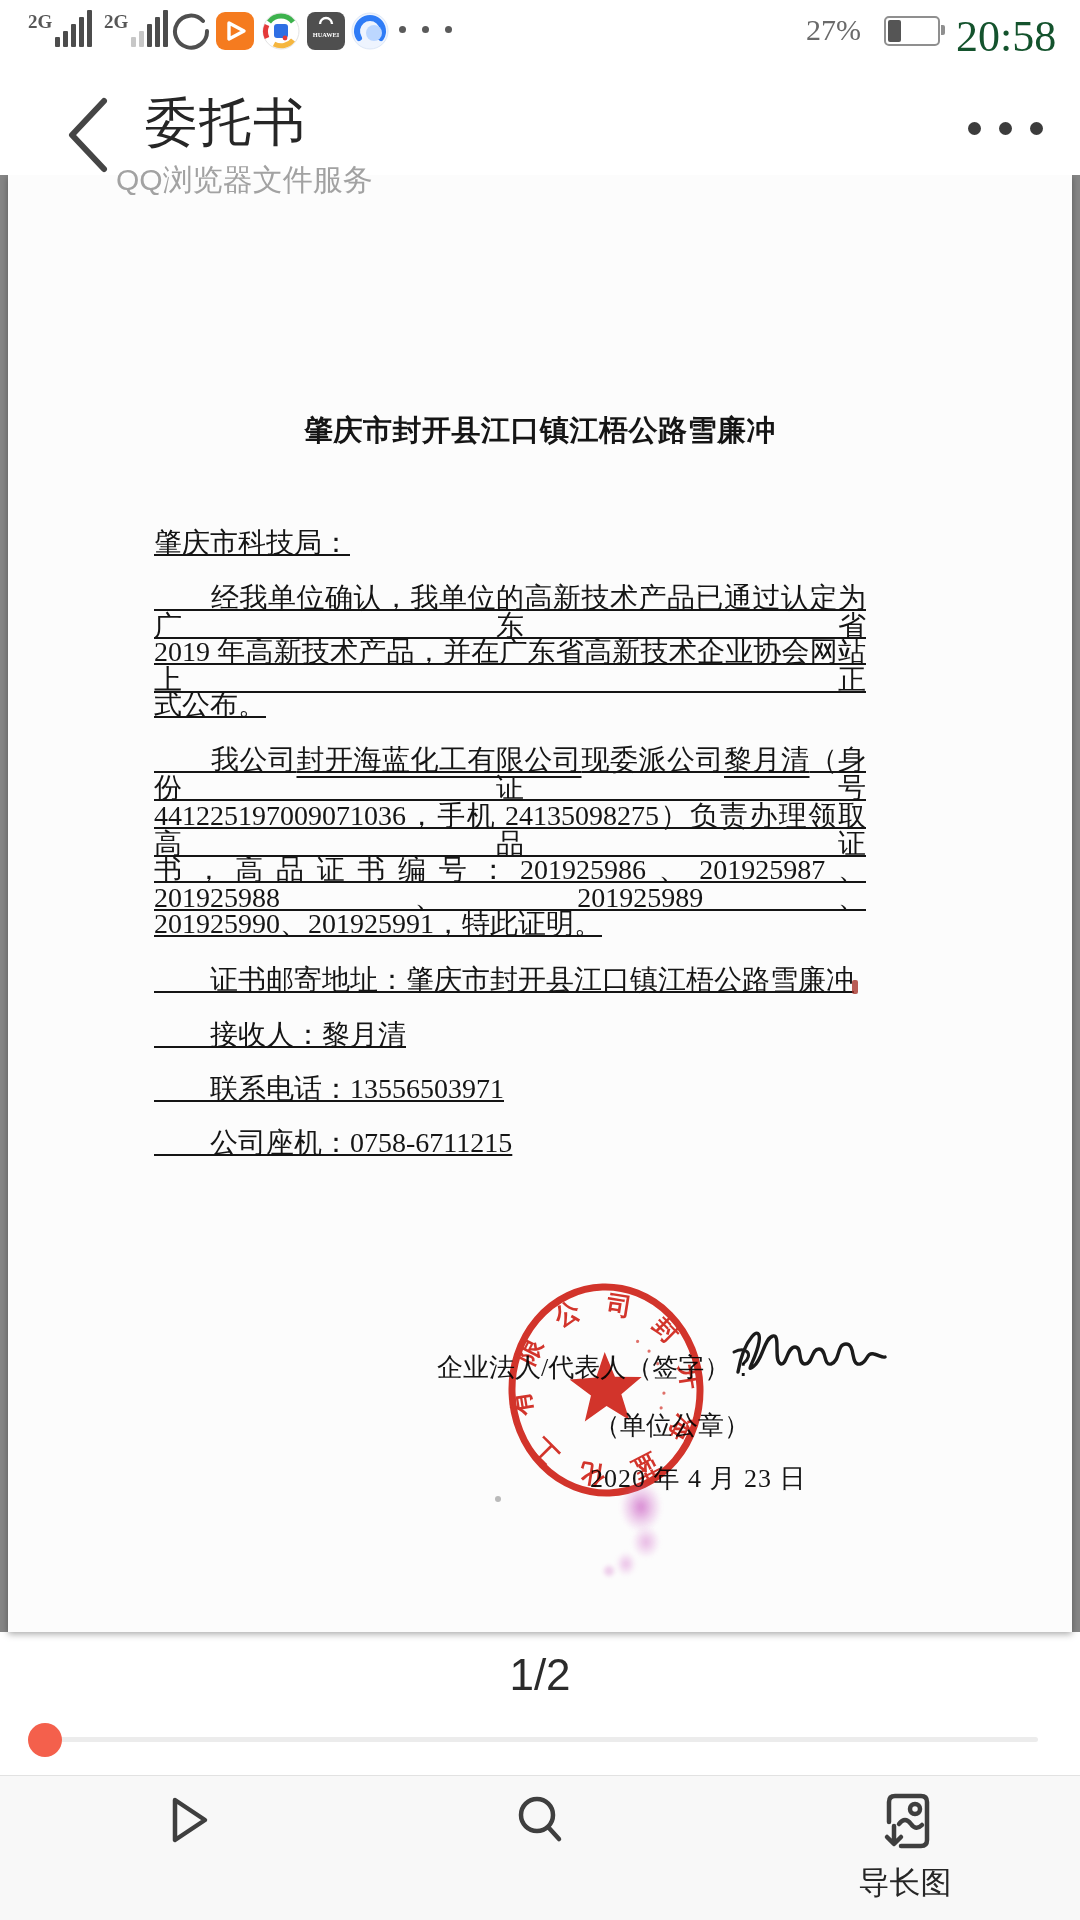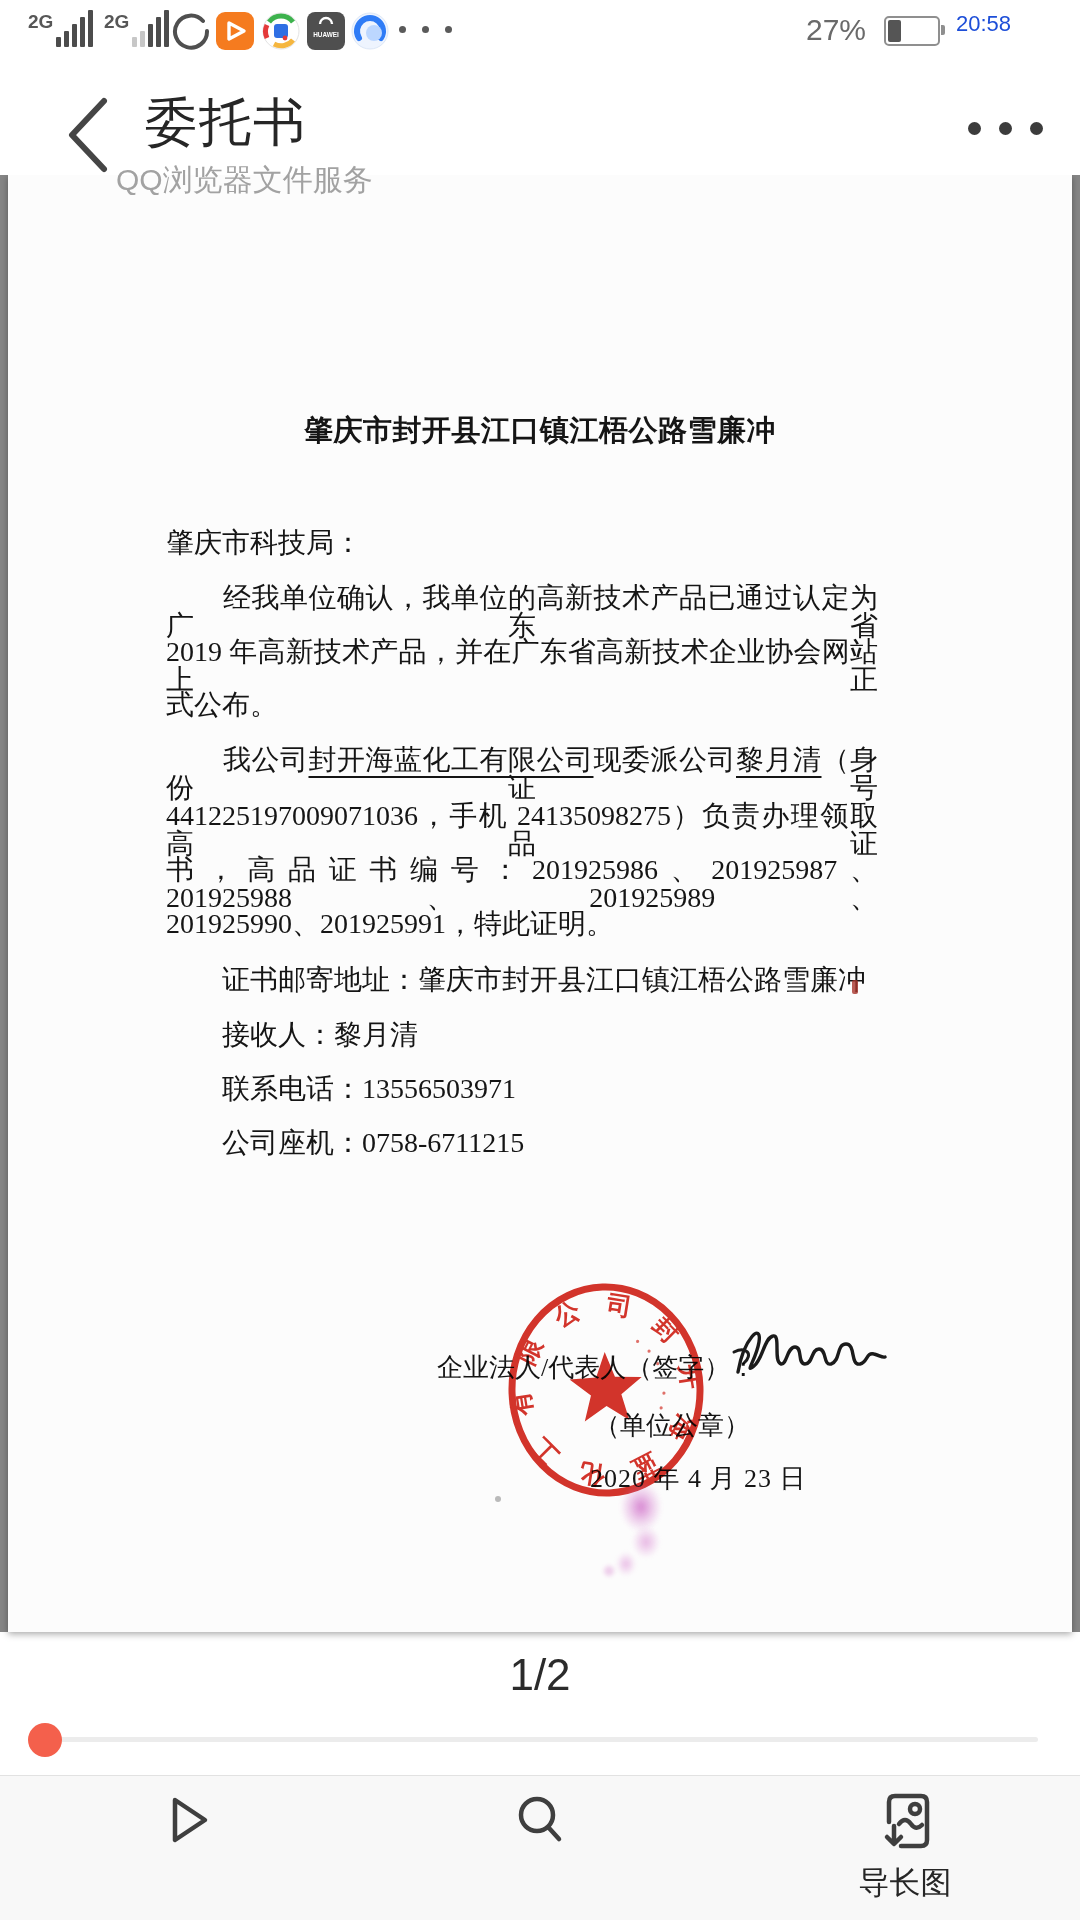--- a/index.html
+++ b/index.html
@@ -1,44 +1,44 @@
 <!DOCTYPE html>
 <html><head>
 <meta charset="utf-8">
 <style>
   html,body{margin:0;padding:0;}
   body{width:1080px;height:1920px;position:relative;overflow:hidden;background:#ffffff;
        font-family:"Liberation Sans","DejaVu Sans",sans-serif;}
   .abs{position:absolute;}
   
-  .statusbar{left:0;top:0;width:1080px;height:62px;background:#fff;}
+  .statusbar{left:0;top:0;width:1080px;height:62px;background:#fff;font-family:Liberation Serif, serif;}
   .sig-group{display:flex;align-items:flex-end;}
   .sig-label{font-size:19px;font-weight:bold;color:#575757;margin-right:3px;transform:translateY(-14px);}
   .bars{display:flex;align-items:flex-end;gap:3px;}
   .bar{width:5px;background:#4c4c4c;border-radius:1px;}
   .bar.lt{background:#c7c7c7;}
   .stat-right{font-size:30px;color:#6a6a6a;}
-  .time{font-size:22px;color:#1d4ed8;}
+  .time{font-size:44px;color:#14532d;}
   .batt{width:52px;height:26px;border:2px solid #8f8f8f;border-radius:5px;position:relative;}
   .batt .fill{position:absolute;left:2px;top:2px;bottom:2px;width:13px;background:#555;border-radius:2px;}
   .batt .nub{position:absolute;right:-7px;top:7px;width:4px;height:10px;background:#8f8f8f;border-radius:0 2px 2px 0;}
   .dots3{display:flex;gap:16px;}
   .dots3 i{width:7px;height:7px;border-radius:50%;background:#5a5a5a;}
   
   .header{left:0;top:62px;width:1080px;height:113px;background:#fff;z-index:5;padding-left:24px;}
   .h-title{position:absolute;left:145px;top:88px;font-size:52px;font-weight:500;color:#262626;letter-spacing:2px;}
   .h-sub{position:absolute;left:116px;top:160px;font-size:30px;color:#a2a2a2;z-index:6;}
   .h-dots{position:absolute;left:968px;top:122px;display:flex;gap:18px;}
   .h-dots i{width:13px;height:13px;border-radius:50%;background:#3c3c3c;}
   
   .backdrop{left:0;top:175px;width:1080px;height:1457px;background:#868686;}
   .page{left:8px;top:175px;width:1064px;height:1457px;background:#fcfcfc;box-shadow:0 2px 7px rgba(0,0,0,.35);}
   .doc{font-family:"Liberation Serif","DejaVu Serif",serif;color:#151515;}
   .doc-title{left:0;top:411px;width:1080px;text-align:center;font-size:29px;font-weight:bold;letter-spacing:.5px;}
-  .dl{left:166px;width:712px;font-size:28px;line-height:28px;white-space:pre;}
+  .dl{left:154px;width:712px;font-size:28px;line-height:28px;white-space:pre;text-decoration:underline;}
   .dl.j{white-space:normal;text-align:justify;text-align-last:justify;}
   .u{text-decoration:underline;text-underline-offset:7px;text-decoration-thickness:1.5px;}
   .sigline{left:437px;top:1350px;font-size:26px;}
   .sealnote{left:594px;top:1408px;font-size:26px;}
   .dateline{left:590px;top:1461px;font-size:26px;letter-spacing:1px;}
   .stamp{left:500px;top:1274px;mix-blend-mode:multiply;opacity:.93;transform:rotate(-2deg);}
   .signature{left:730px;top:1316px;mix-blend-mode:multiply;}
   .smudge{border-radius:50%;filter:blur(2px);}
   
   .pagenum{left:0;top:1650px;width:1080px;text-align:center;font-size:44px;color:#2b2b2b;}

